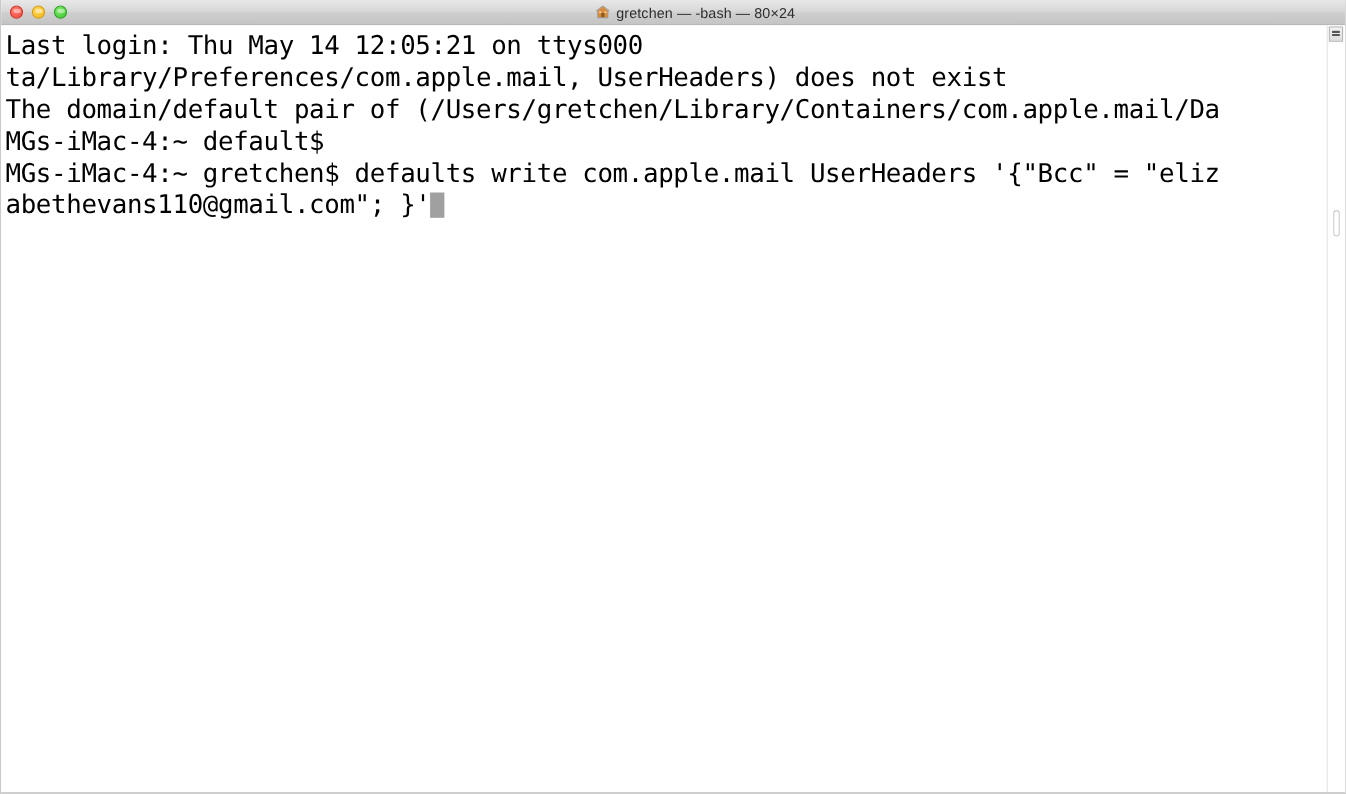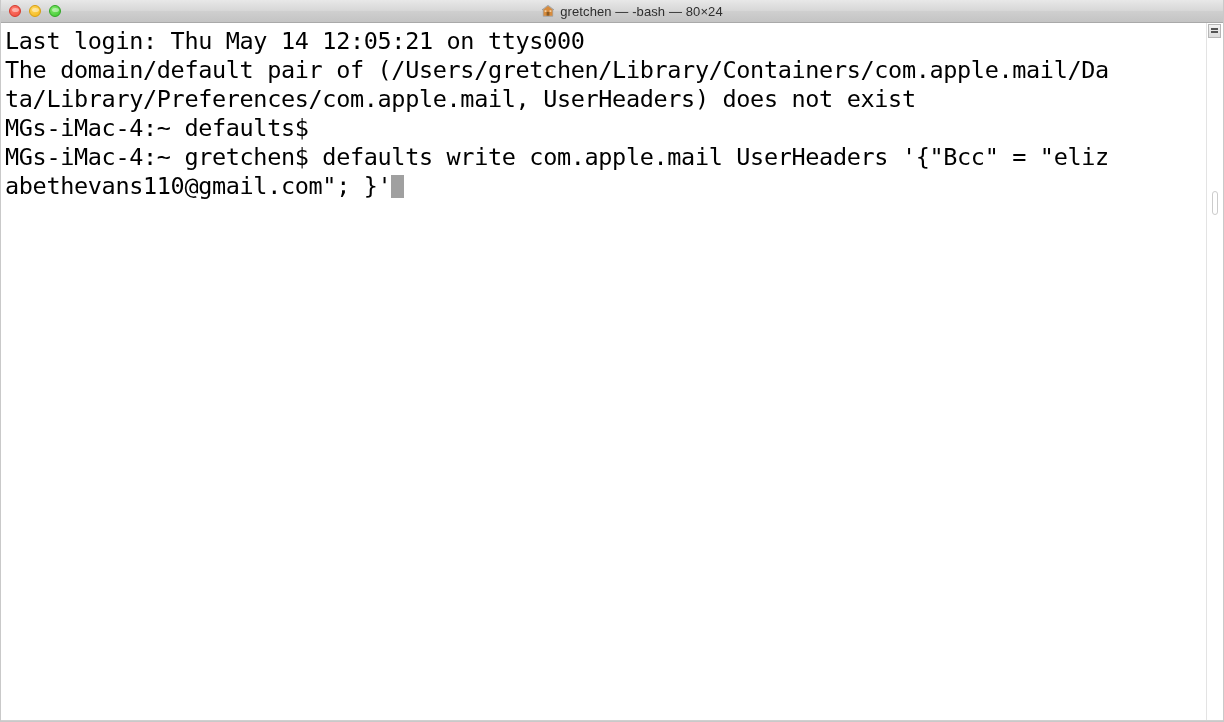--- a/index.html
+++ b/index.html
@@ -195,23 +195,23 @@
         <rect x="9.8" y="7.2" width="2.0" height="1.8" fill="#f3d7b0"></rect>
       </svg>
       <span>gretchen — -bash — 80×24</span>
     </div>
   </div>
 
   <div class="terminal-body">
 
     <div class="screen">
       <div class="term-line">Last login: Thu May 14 12:05:21 on ttys000</div>
+      <div class="term-line">ta/Library/Preferences/com.apple.mail, UserHeaders) does not exist</div>
       <div class="term-line">The domain/default pair of (/Users/gretchen/Library/Containers/com.apple.mail/Da</div>
-      <div class="term-line">ta/Library/Preferences/com.apple.mail, UserHeaders) does not exist</div>
-      <div class="term-line">MGs-iMac-4:~ defaults$</div>
+      <div class="term-line">MGs-iMac-4:~ default$</div>
       <div class="term-line">MGs-iMac-4:~ gretchen$ defaults write com.apple.mail UserHeaders '{"Bcc" = "eliz</div>
       <div class="term-line"><span>abethevans110@gmail.com"; }'</span><span class="cursor"></span></div>
     </div>
 
     <div class="scrollbar">
       <div class="scroll-top-box">
         <div class="glyph"></div>
       </div>
       <div class="scroll-thumb"></div>
     </div>

